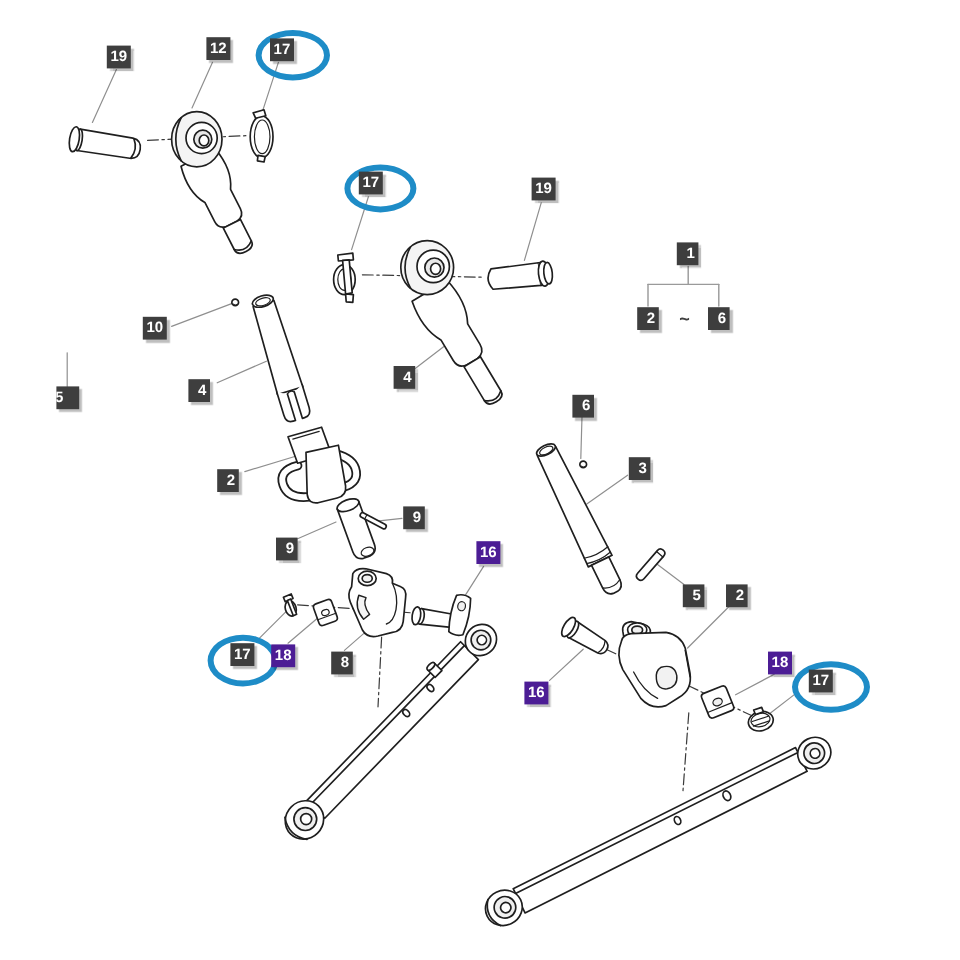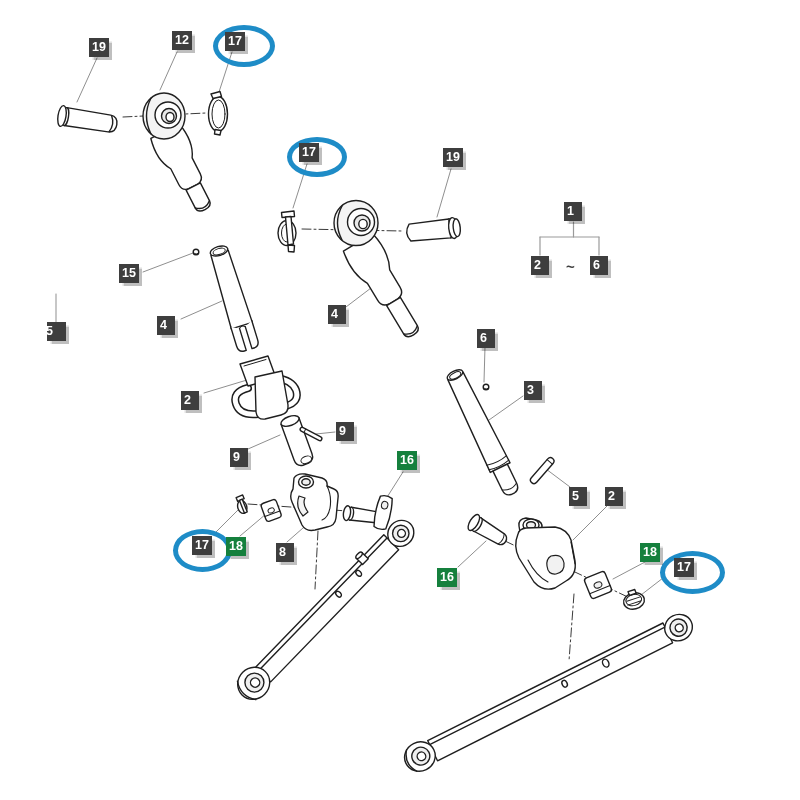--- a/index.html
+++ b/index.html
@@ -1,22 +1,22 @@
 <!DOCTYPE html>
 <html><head>
 <meta charset="utf-8">
 <style>
   html,body{margin:0;padding:0;background:#fff;}
   .stage{position:relative;width:800px;height:800px;background:#ffffff;overflow:hidden;
          font-family:"Liberation Sans",sans-serif;}
   .stage svg{position:absolute;left:0;top:0;}
   .lbl{position:absolute;min-width:18px;height:19px;padding:0 3px;box-sizing:border-box;
        background:#3e3e3e;color:#fff;font:bold 12.5px/19px "Liberation Sans",sans-serif;
-       text-align:left;box-shadow:2.5px 2.5px 1px rgba(0,0,0,.25);z-index:6;}
-  .lbl.cyan{background:#15803d;}
+       text-align:right;box-shadow:2.5px 2.5px 1px rgba(0,0,0,.25);z-index:6;}
+  .lbl.cyan{background:#4c1d95;}
   .lbl.clip{overflow:hidden;text-align:left;text-indent:-4px;}
   .ring{position:absolute;border:5px solid #1e8cc7;border-radius:50%;z-index:5;}
   .tilde{position:absolute;color:#3e3e3e;font:bold 15px/18px "Liberation Sans",sans-serif;z-index:6;}
 </style>
 </head>
 <body>
 
 <div class="stage">
 
 <svg width="800" height="800" viewBox="0 0 800 800" stroke="#1f1f1f" stroke-width="1.4" fill="none" stroke-linejoin="round" stroke-linecap="round">
@@ -268,21 +268,21 @@
   <div class="ring" style="left:213px;top:25px;width:52px;height:32px"></div>
   <div class="ring" style="left:287px;top:137px;width:50px;height:30px"></div>
   <div class="ring" style="left:173px;top:529px;width:49px;height:33px"></div>
   <div class="ring" style="left:660px;top:551px;width:55px;height:33px"></div>
 
   <div class="lbl" style="left:89px;top:38px">19</div>
   <div class="lbl" style="left:172px;top:31px">12</div>
   <div class="lbl" style="left:225px;top:32px">17</div>
   <div class="lbl" style="left:299px;top:143px">17</div>
   <div class="lbl" style="left:443px;top:148px">19</div>
-  <div class="lbl" style="left:119px;top:264px">15</div>
+  <div class="lbl" style="left:119px;top:264px">10</div>
   <div class="lbl" style="left:157px;top:316px">4</div>
   <div class="lbl clip" style="left:47px;top:322px;width:19px">5</div>
   <div class="lbl" style="left:328px;top:305px">4</div>
   <div class="lbl" style="left:477px;top:329px">6</div>
   <div class="lbl" style="left:524px;top:381px">3</div>
   <div class="lbl" style="left:181px;top:391px">2</div>
   <div class="lbl" style="left:336px;top:422px">9</div>
   <div class="lbl" style="left:230px;top:448px">9</div>
   <div class="lbl cyan" style="left:397px;top:451px">16</div>
   <div class="lbl" style="left:569px;top:487px">5</div>

